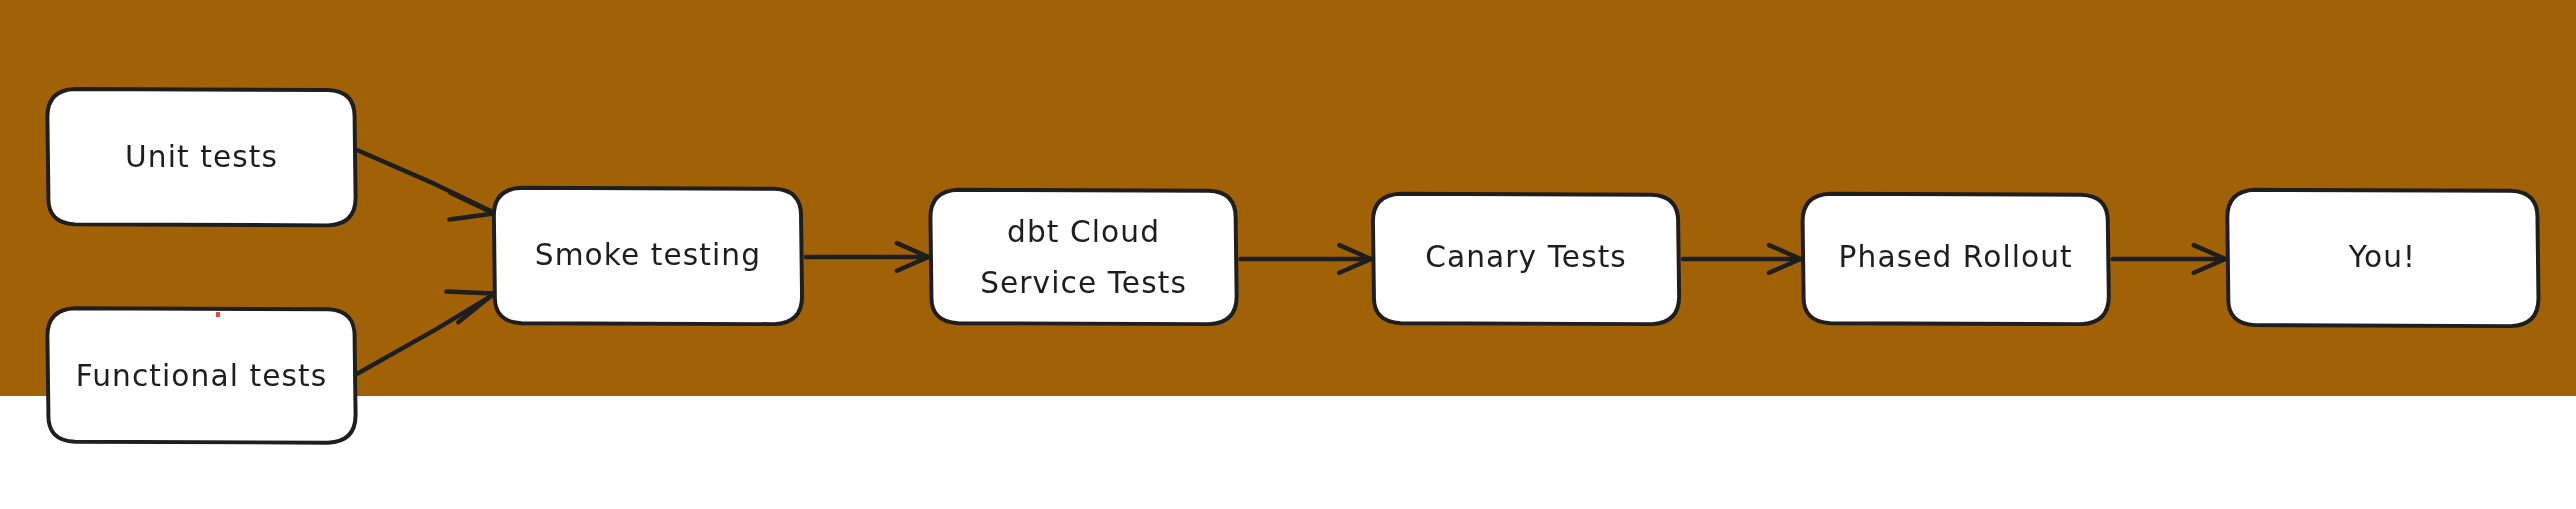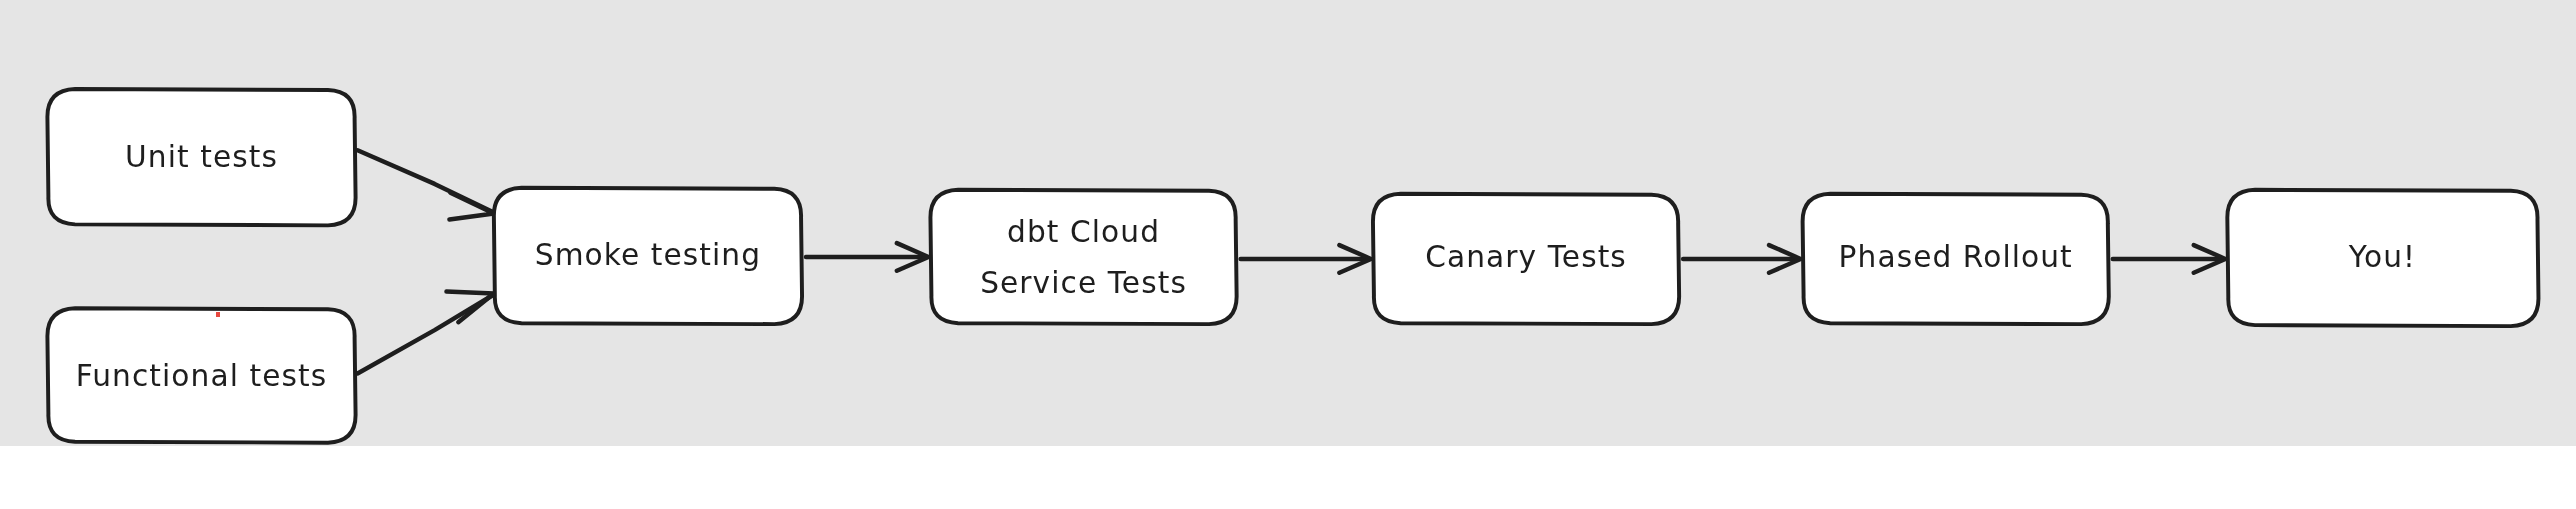--- a/index.html
+++ b/index.html
@@ -10,22 +10,22 @@
   }
   body {
     width: 2576px;
     height: 510px;
     overflow: hidden;
     font-family: "DejaVu Sans", sans-serif;
   }
   #canvas {
     position: relative;
     width: 2576px;
-    height: 446px;
-    background: #e5e5e5;
+    height: 396px;
+    background: #a16207;
   }
   svg#diagram {
     position: absolute;
     top: 0;
     left: 0;
     width: 2576px;
     height: 510px;
     display: block;
   }
   .node-shape {

